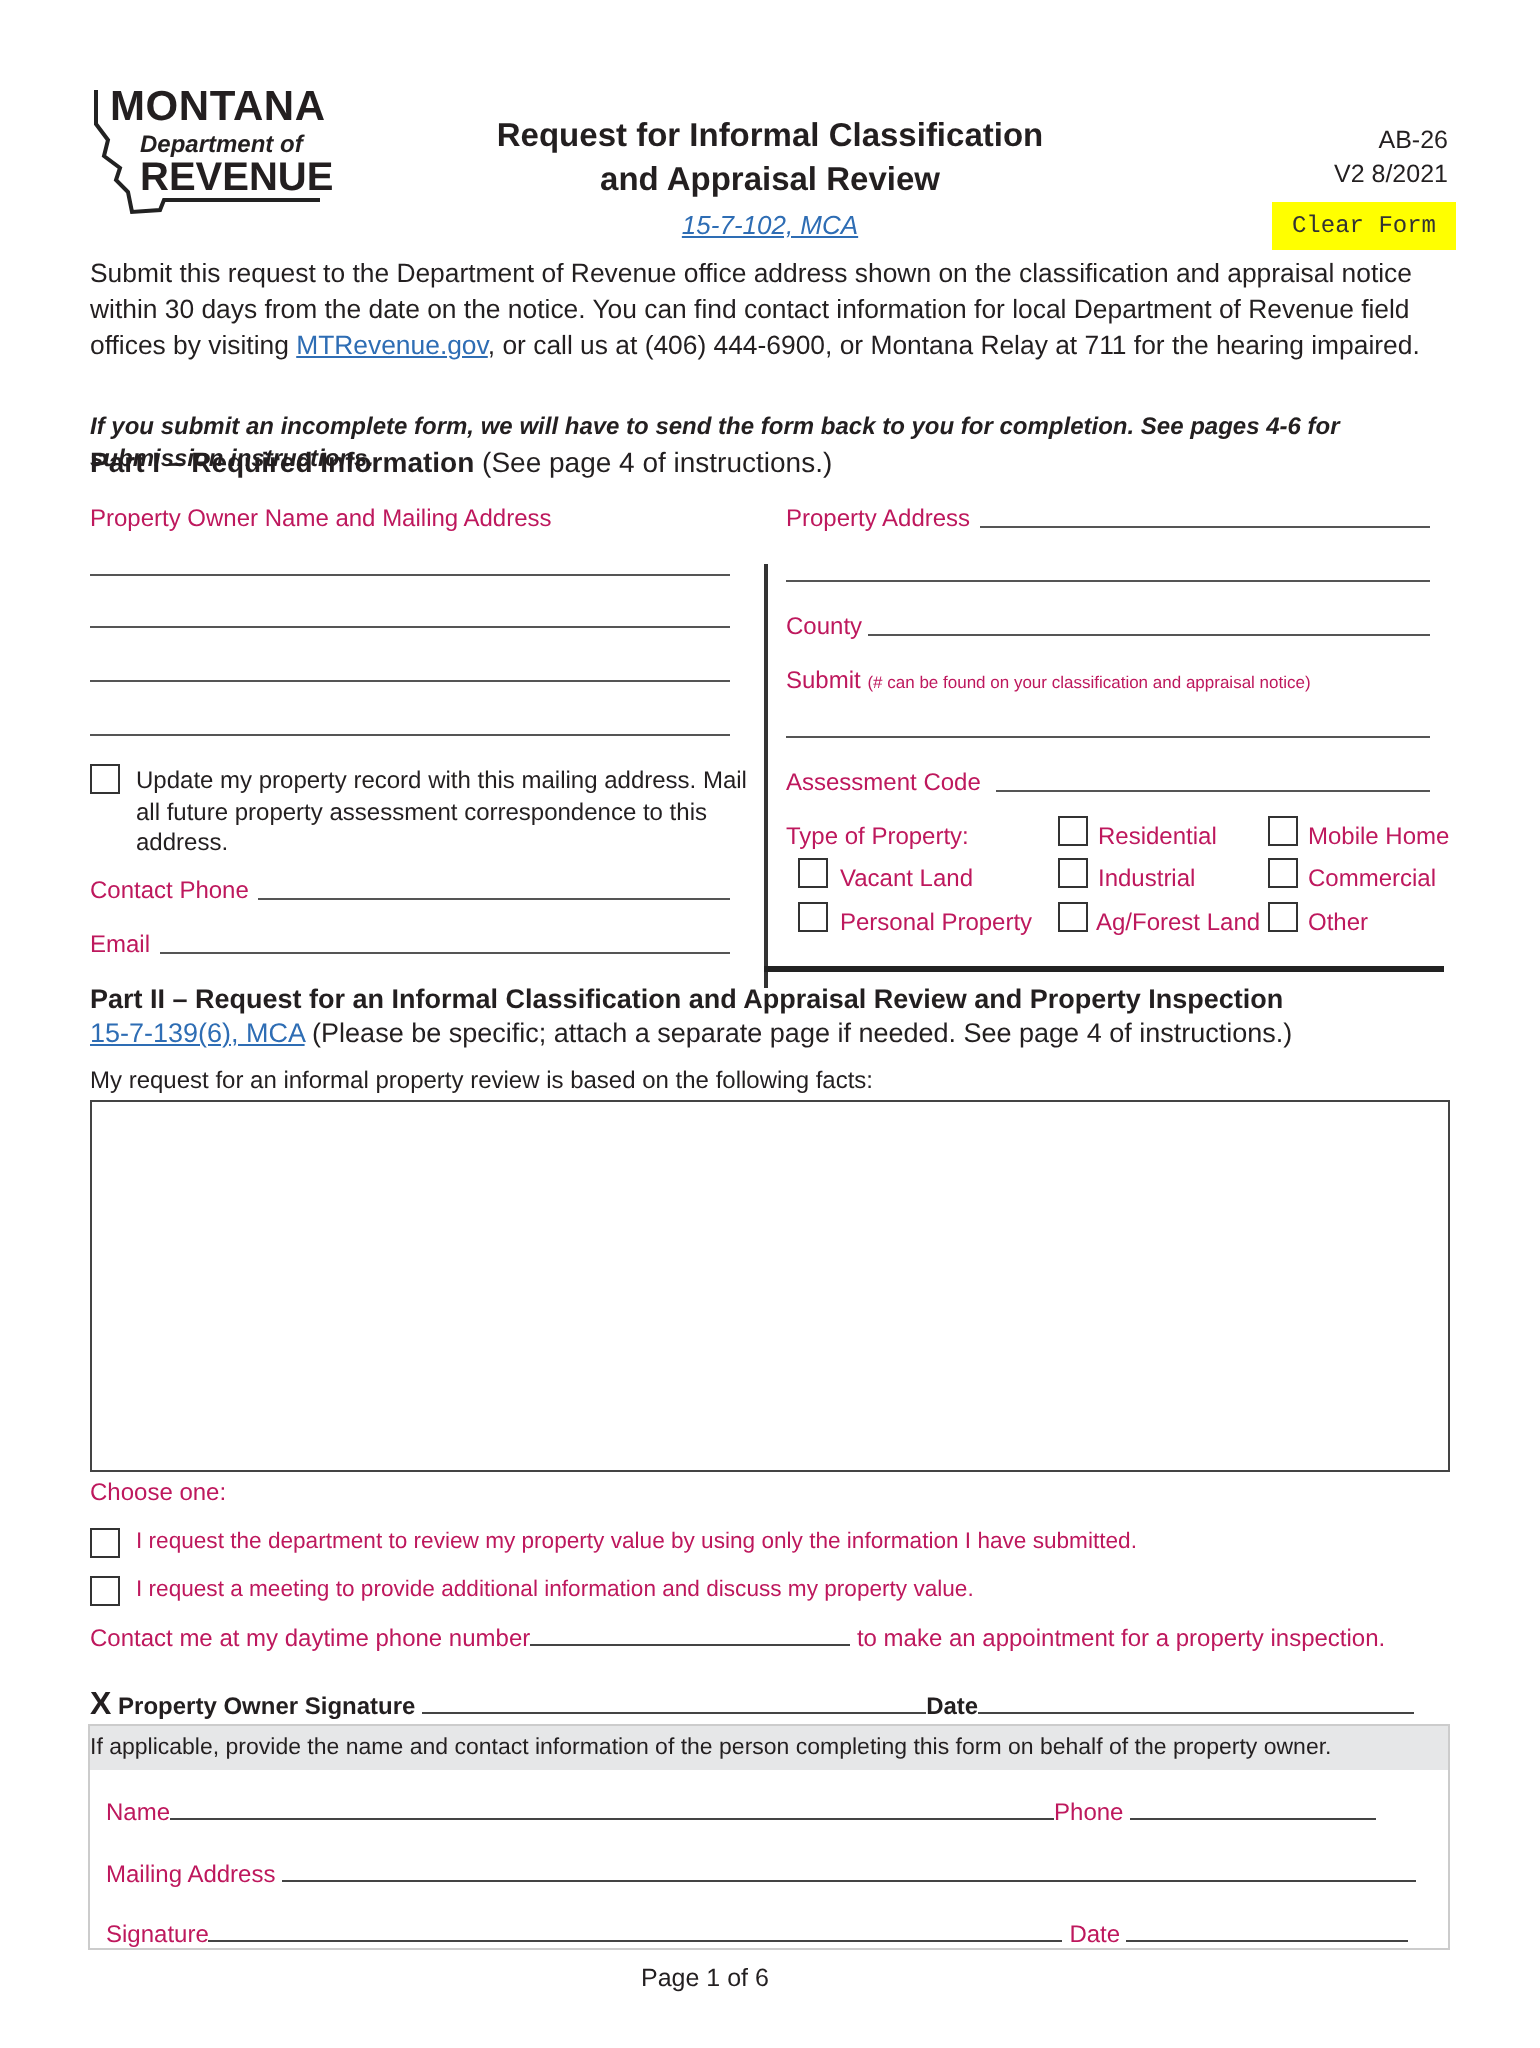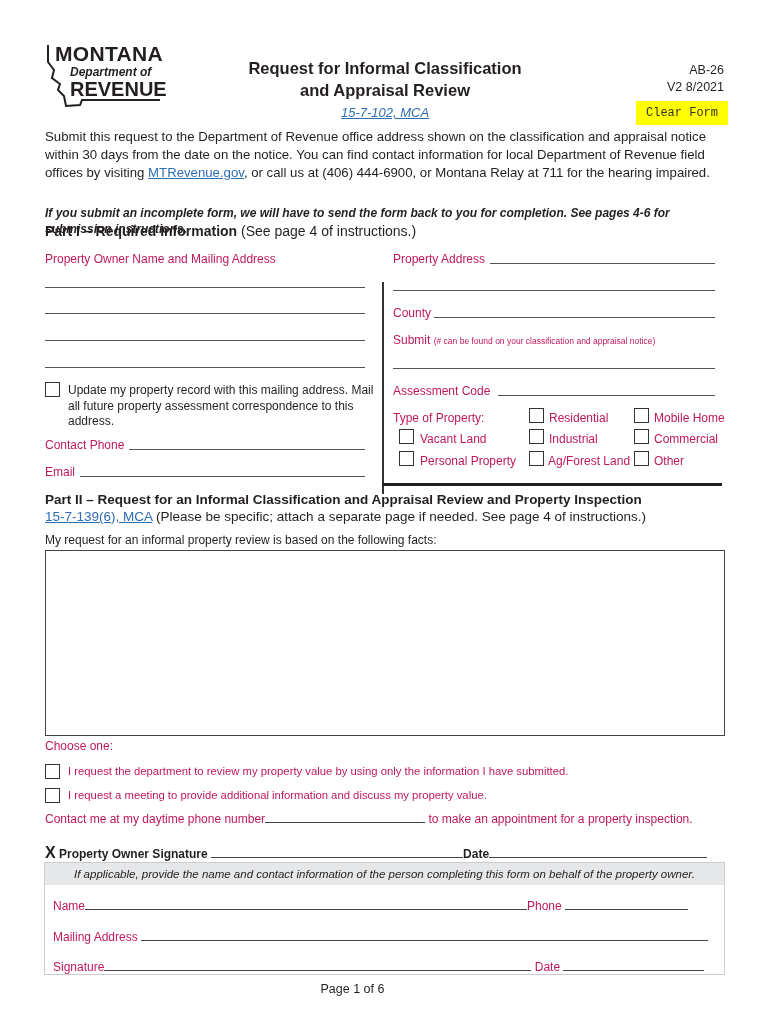--- a/index.html
+++ b/index.html
@@ -34,21 +34,21 @@
   .hrule { left: 382px; top: 483px; width: 340px; height: 2.5px; background: #222; }
 
   .part2 { left: 45px; top: 491px; width: 700px; font-size: 13.5px; line-height: 17px; }
   .part2 .h { font-weight: bold; }
   .facts-lbl { left: 45px; top: 533px; font-size: 12px; }
   .facts-box { left: 45px; top: 550px; width: 680px; height: 186px; border: 1.5px solid #444; background: #fff; resize: none; font-family: "Liberation Sans", sans-serif; font-size: 12px; padding: 4px; }
 
   .sig-row { left: 45px; top: 844px; width: 675px; font-size: 12px; }
   .sig-x { font-size: 16px; font-weight: bold; }
   .agent-box { left: 44px; top: 862px; width: 681px; height: 113px; border: 1px solid #ccc; }
-  .agent-head { position: absolute; left: 0; top: 0; width: 100%; height: 22px; background: #e6e7e8; font-size: 11.5px; text-align: center; line-height: 22px; font-style: italic; }
+  .agent-head { position: absolute; left: 0; top: 0; width: 100%; height: 22px; background: #e6e7e8; font-size: 11.5px; text-align: left; line-height: 22px; }
   .pager { left: 0; top: 982px; width: 705px; text-align: center; font-size: 12.5px; }
 </style>
 </head>
 <body>
 
 <div class="abs logo">
   <svg class="abs" style="left:0;top:0" width="125" height="70">
     <path d="M8 5 L8 22 L14 30 L12 38 L20 44 L18 50 L24 56 L26 66 L40 65 L42 60 L120 60" fill="none" stroke="#222" stroke-width="2"></path>
   </svg>
   <span class="mt">MONTANA</span>

